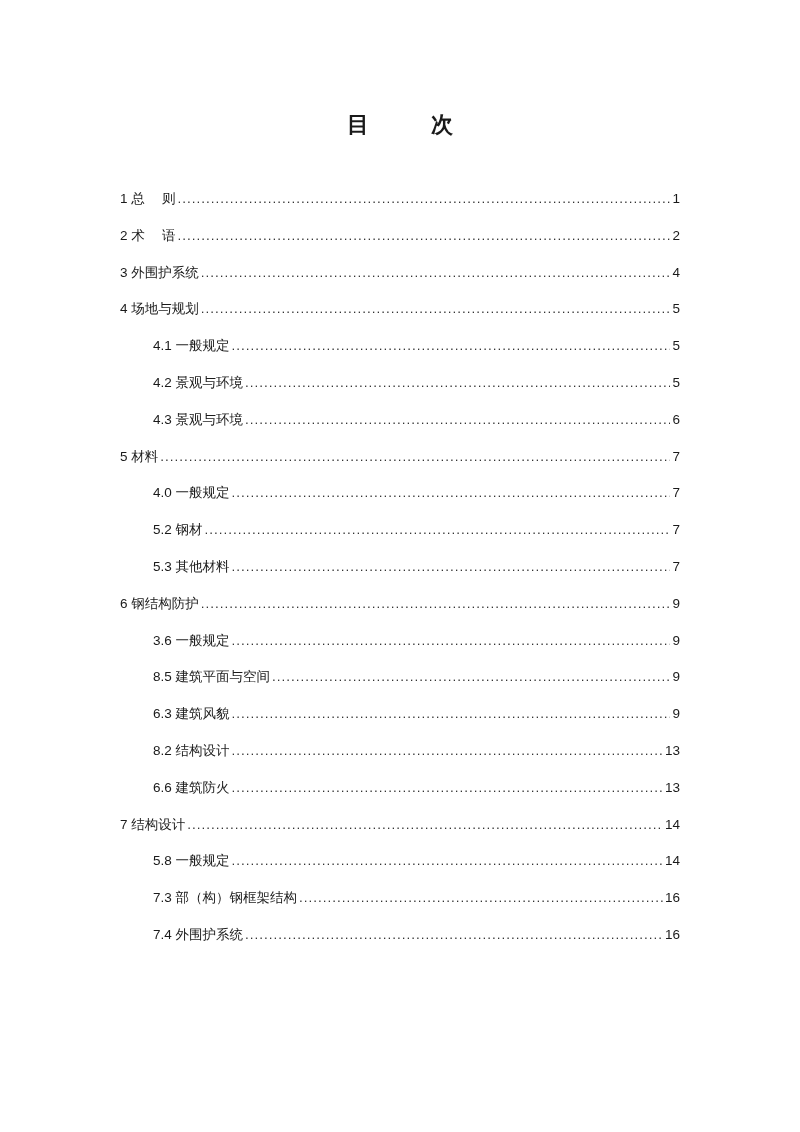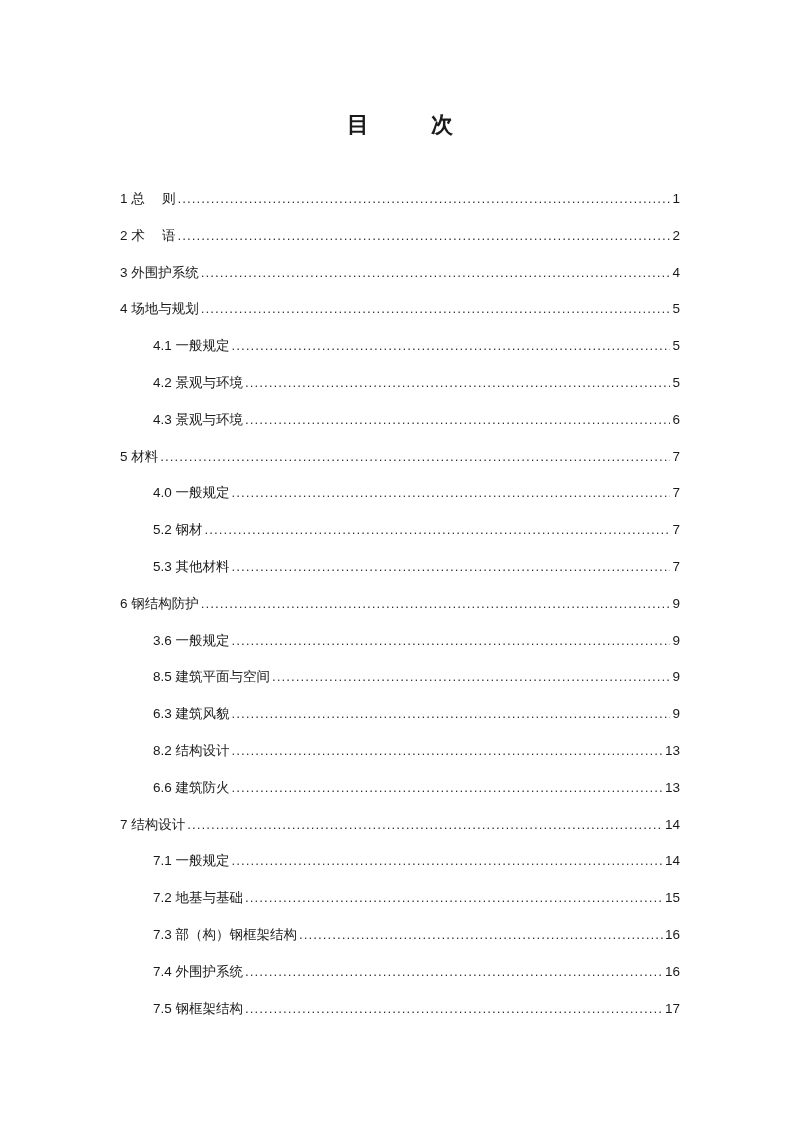--- a/index.html
+++ b/index.html
@@ -142,47 +142,33 @@
       <span class="page">13</span>
     </div>
     <div class="row">
       <span class="num">7</span>
       <span class="num"> </span>
       <span class="label">结构设计</span>
       <span class="leader"></span>
       <span class="page">14</span>
     </div>
     <div class="row l2">
-      <span class="num">7.1</span>
+      <span class="num">5.8</span>
       <span class="num"> </span>
       <span class="label">一般规定</span>
       <span class="leader"></span>
       <span class="page">14</span>
-    </div>
-    <div class="row l2">
-      <span class="num">7.2</span>
-      <span class="num"> </span>
-      <span class="label">地基与基础</span>
-      <span class="leader"></span>
-      <span class="page">15</span>
     </div>
     <div class="row l2">
       <span class="num">7.3</span>
       <span class="num"> </span>
       <span class="label">部（构）钢框架结构</span>
       <span class="leader"></span>
       <span class="page">16</span>
     </div>
     <div class="row l2">
       <span class="num">7.4</span>
       <span class="num"> </span>
       <span class="label">外围护系统</span>
       <span class="leader"></span>
       <span class="page">16</span>
     </div>
-    <div class="row l2">
-      <span class="num">7.5</span>
-      <span class="num"> </span>
-      <span class="label">钢框架结构</span>
-      <span class="leader"></span>
-      <span class="page">17</span>
-    </div>
   </div>
 
 </body></html>

